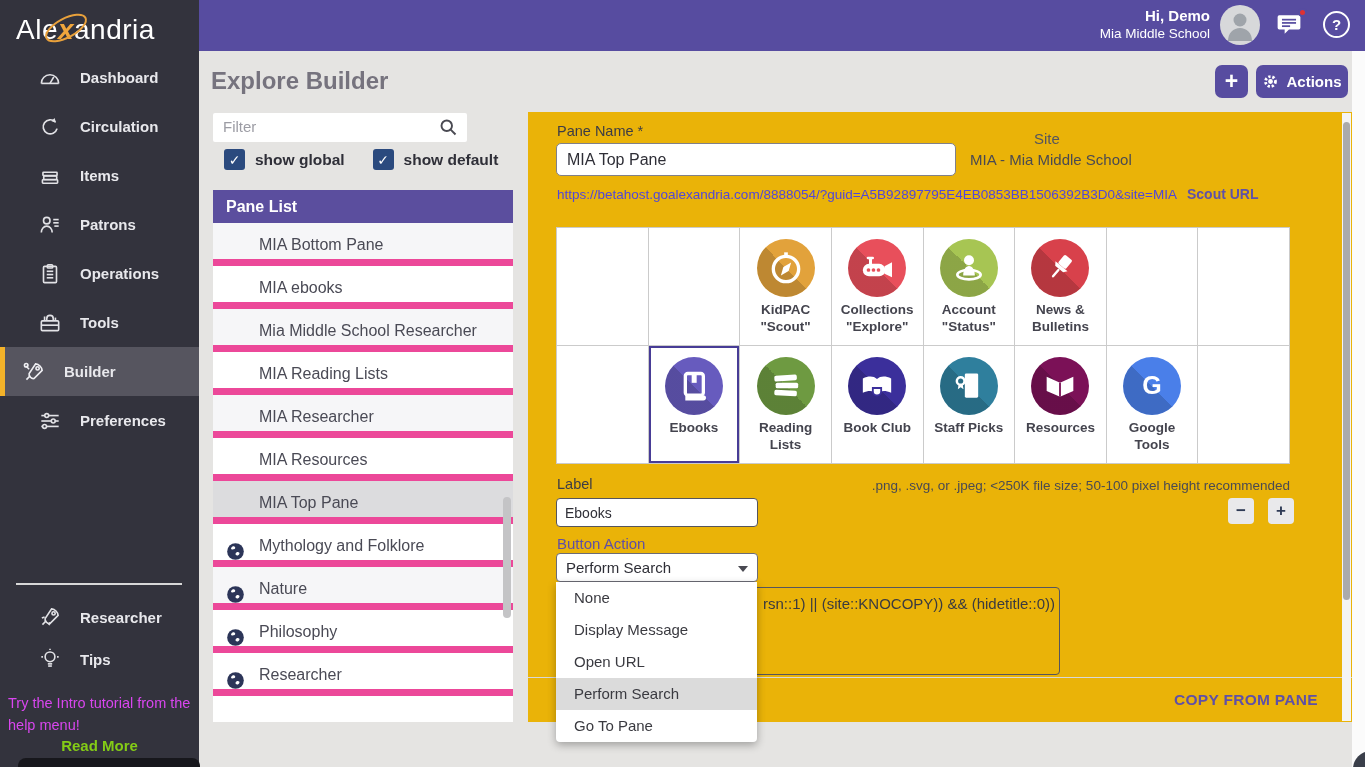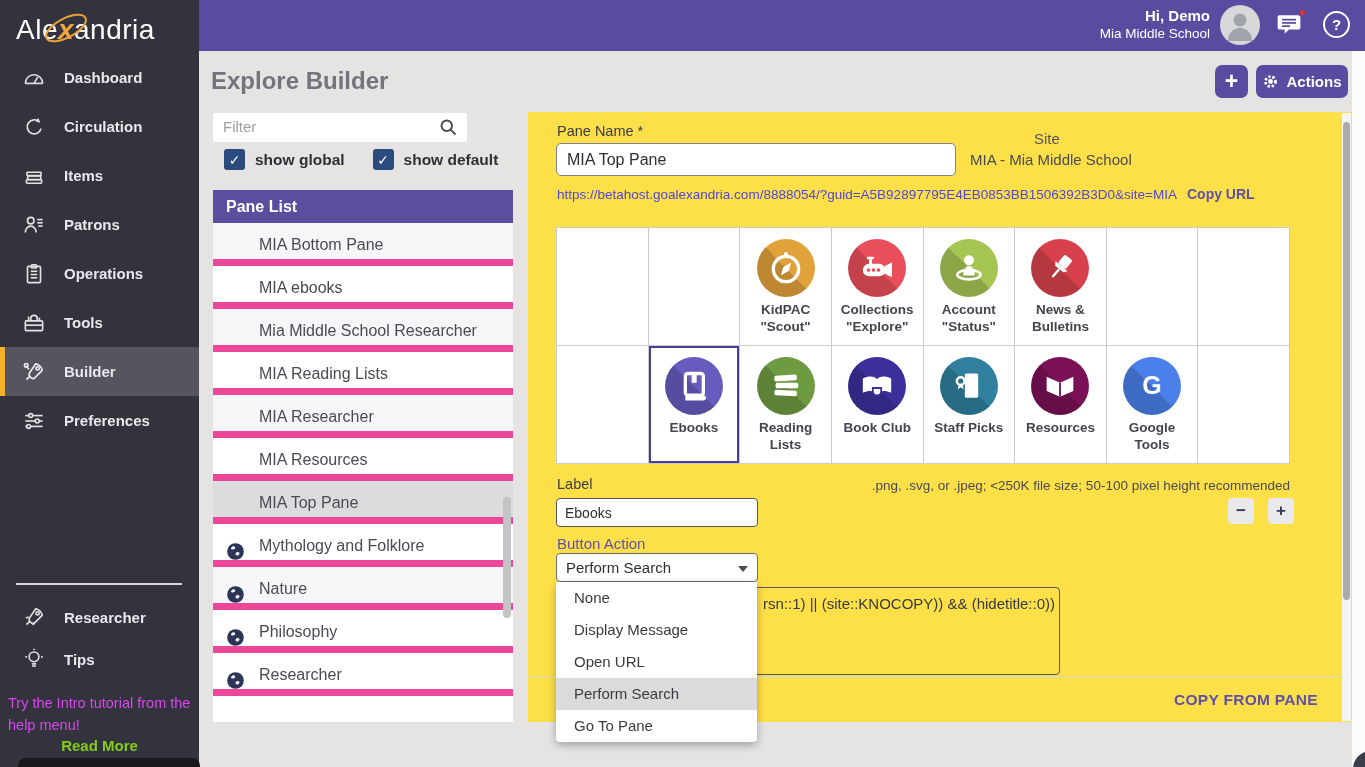--- a/index.html
+++ b/index.html
@@ -5,21 +5,21 @@
   * { margin:0; padding:0; box-sizing:border-box; }
   html,body { width:1365px; height:767px; overflow:hidden; }
   body { font-family:"Liberation Sans", sans-serif; background:#E5E4E2; position:relative; }
 
   
   .sidebar { position:absolute; left:0; top:0; width:199px; height:767px; background:#33333D; z-index:5; }
   .logo { position:relative; padding:14px 0 0 16px; font-size:28px; color:#fff; letter-spacing:.5px; font-weight:500; }
   .logo .x { color:#F0A63C; font-style:italic; font-weight:700; }
   .logo svg { position:absolute; left:40px; top:6px; }
   .nav { position:absolute; top:53px; left:0; width:199px; }
-  .nav-item { height:49px; display:flex; align-items:center; padding-left:20px; color:#E8E8EC; font-size:15px; font-weight:700; cursor:pointer; }
+  .nav-item { height:49px; display:flex; align-items:center; padding-left:36px; color:#E8E8EC; font-size:15px; font-weight:700; cursor:pointer; }
   .nav-item .nicon { width:28px; height:28px; margin-right:16px; display:flex; align-items:center; justify-content:center; flex:0 0 28px; }
   .nav-item.sel { background:#56555F; border-left:5px solid #F3B229; padding-left:15px; }
   .side-divider { position:absolute; left:16px; top:583px; width:166px; border-top:2px solid #D8D8D8; }
   .nav2 { position:absolute; top:596px; left:0; width:199px; }
   .nav2 .nav-item { height:42px; }
   .tip-text { position:absolute; left:8px; top:693px; width:184px; color:#d946ef; font-size:14.5px; line-height:1.5; }
   .read-more { position:absolute; left:0; top:737px; width:199px; text-align:center; color:#84cc16; font-size:15px; font-weight:700; cursor:pointer; }
   .black-corner-bar { position:absolute; left:18px; top:758px; width:182px; height:9px; background:#17171C; border-radius:8px 8px 0 0; }
 
   
@@ -49,21 +49,21 @@
 
   .plist { position:absolute; left:213px; top:190px; width:300px; height:532px; background:#fff; overflow:hidden; }
   .plist-header { height:33px; background:#5B4E9E; color:#fff; font-size:16px; font-weight:700; display:flex; align-items:center; padding-left:13px; }
   .plist-row { position:relative; height:43px; line-height:43px; padding-left:46px; font-size:16px; color:#4A4A55; border-bottom:7px solid #ec4899; background:#fff; cursor:pointer; white-space:nowrap; }
   .plist-row.alt { background:#F6F6F8; }
   .plist-row.sel { background:#DCDCDE; }
   .plist-row .globe { position:absolute; left:12px; top:11px; }
   .plist-thumb { position:absolute; left:503px; top:497px; width:8px; height:121px; background:#C4C4C6; border-radius:4px; cursor:pointer; z-index:3; }
 
   
-  .card { position:absolute; left:528px; top:112px; width:824px; height:610px; background:#fde047; }
+  .card { position:absolute; left:528px; top:112px; width:824px; height:610px; background:#eab308; }
   .fld-label { position:absolute; font-size:14.5px; color:#3C3C46; }
   .pane-name-input { position:absolute; left:28px; top:31px; width:400px; height:33px; border:1px solid #808089; border-radius:5px; font-size:16px; padding:0 10px; color:#2E2E36; font-family:"Liberation Sans",sans-serif; outline:none; }
   .site-label { position:absolute; left:462px; top:18px; font-size:15px; color:#55555E;margin-left:44px; }
   .site-value { position:absolute; left:442px; top:39px; font-size:15px; color:#4A4A52; }
   .url-row { position:absolute; left:29px; top:74px; display:flex; gap:10px; align-items:baseline; }
   .url-link { font-size:13.5px; color:#5147D8; cursor:pointer; }
   .copy-url { font-size:14px; font-weight:600; color:#5F51A8; cursor:pointer; }
 
   .bgrid { position:absolute; left:28px; top:115px; width:734px; height:237px; display:grid; grid-template-columns:repeat(8,1fr); grid-template-rows:118px 118px; border-left:1px solid #CBCBCB; border-top:1px solid #CBCBCB; }
   .bcell { border-right:1px solid #CBCBCB; border-bottom:1px solid #CBCBCB; text-align:center; cursor:pointer; position:relative; background:#fff; }
@@ -320,21 +320,21 @@
 </div>
 <div class="plist-thumb"></div>
 
 <div class="card">
   <div class="fld-label" style="left:29px; top:11px;">Pane Name *</div>
   <input class="pane-name-input" type="text" value="MIA Top Pane" style="">
   <div class="site-label">Site</div>
   <div class="site-value">MIA - Mia Middle School</div>
   <div class="url-row">
     <span class="url-link">https://betahost.goalexandria.com/8888054/?guid=A5B92897795E4EB0853BB1506392B3D0&amp;site=MIA</span>
-    <span class="copy-url">Copy URL</span>
+    <span class="copy-url">Scout URL</span>
   </div>
 
   <div class="bgrid">
 
     <div class="bcell"></div>
     <div class="bcell"></div>
     <div class="bcell">
       <div class="gicon" style="background-color: rgb(226, 162, 59);">
         <svg viewBox="0 0 24 24">
             <rect x="10.9" y="2.6" width="2.2" height="2" fill="#fff"></rect>

